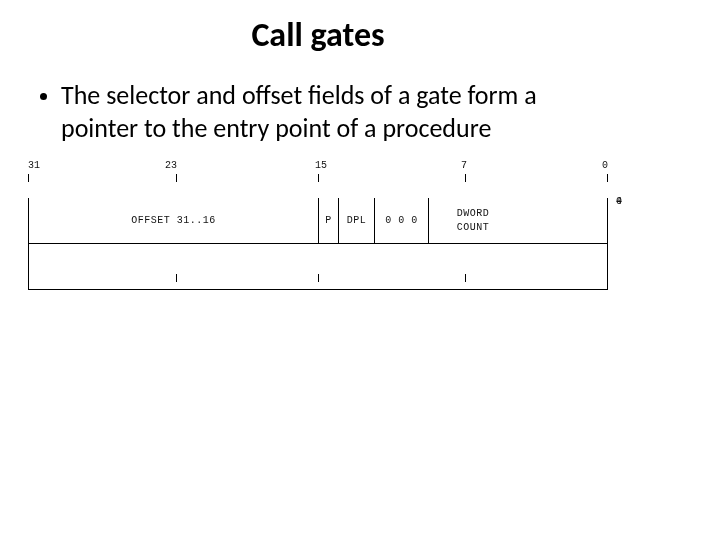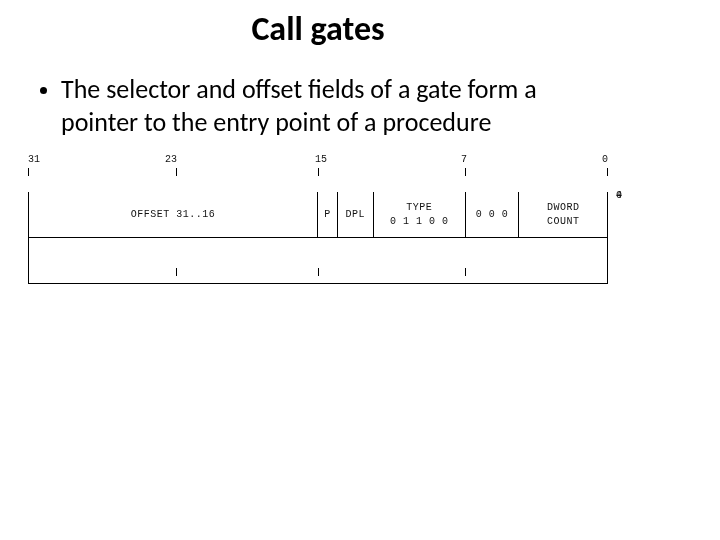--- a/index.html
+++ b/index.html
@@ -1,17 +1,17 @@
 <!DOCTYPE html>
 <html><head>
 <meta charset="utf-8">
 <style>
   * { box-sizing: border-box; margin: 0; padding: 0; }
   html, body { width: 720px; height: 540px; background: #fff; font-family: Calibri, Arial, sans-serif; color: #000; }
-  .slide { width: 636px; height: 540px; position: relative; padding-top: 8px; }
+  .slide { width: 636px; height: 540px; position: relative; padding-top: 14px; }
   .title { text-align: center; font-size: 34px; font-weight: 700; }
   .bullets { margin: 24px 36px 0 60px; }
   .bullets li { font-size: 26px; line-height: 1.25; list-style: disc; margin-left: 1px; }
   .bullets li::marker { font-size: 22px; }
   .subtitle { margin: 34px 0 4px 130px; font-size: 26px; font-family: Arial, sans-serif; }
   .diagram { position: relative; margin: 16px auto; width: 580px; height: 140px; font-family: "Courier New", monospace; font-size: 10px; color: #111; }
   .bitlabels { position: relative; width: 100%; height: 16px; }
   .bitlabels span { position: absolute; top: 0; font-size: 10px; }
   .rows { border: 0 solid #000; }
   .row { display: flex; align-items: stretch; height: 46px; border-left: 1px solid #000; border-right: 1px solid #000; }
@@ -51,24 +51,20 @@
       <div class="tick" style="left:437px"></div>
       <div class="tick" style="left:579px"></div>
     </div>
 
     <div class="rows" style="margin-top:22px">
 
       <div class="row top">
         <div class="cell vline" style="width:290px">OFFSET 31..16</div>
         <div class="cell vline" style="width:20px">P</div>
         <div class="cell vline" style="width:36px">DPL</div>
-        <div class="cell vline stack" style="width:92px">
-          <span>TYPE</span>
-          <span>0 1 1 0 0</span>
-        </div>
         <div class="cell vline" style="width:54px">0 0 0</div>
         <div class="cell stack" style="width:88px">
           <span>DWORD</span>
           <span>COUNT</span>
         </div>
         <span class="rowlabel" style="top:36px">4</span>
       </div>
 
       <div class="row bot">
         <span class="rowlabel" style="top:36px">0</span>

